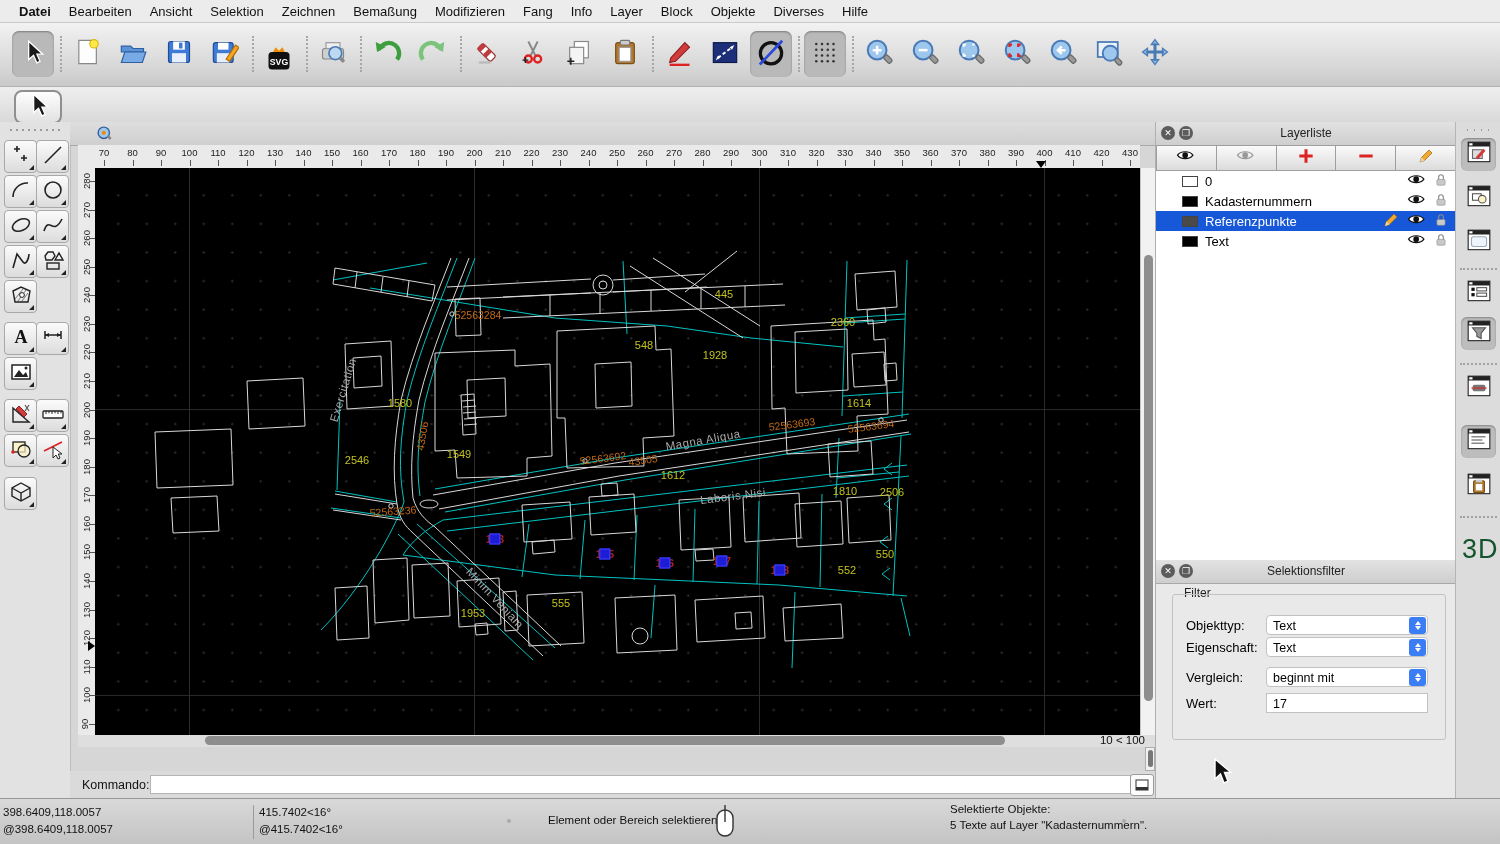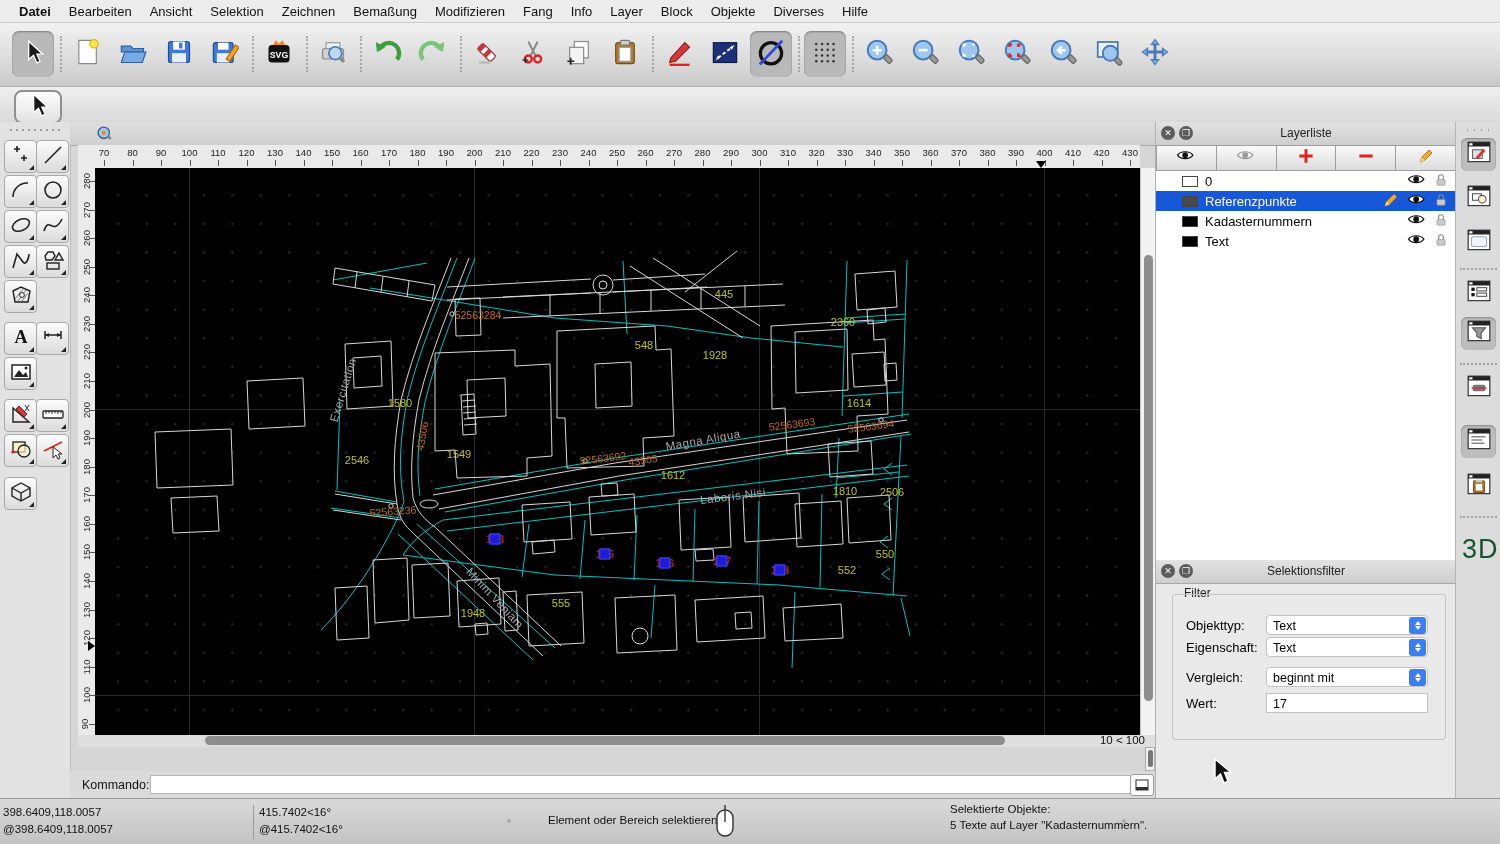--- a/index.html
+++ b/index.html
@@ -157,21 +157,21 @@
       </div>
       <div class="tbtn" style="left: 204px;">
         <span><svg width="28" height="28" viewBox="0 0 24 24">
             <rect x="2" y="4" width="17" height="17" rx="2" fill="#3f7ad6" stroke="#1d4c96"></rect>
             <rect x="6" y="4" width="9" height="6" fill="#fff"></rect>
             <rect x="5" y="13" width="11" height="8" fill="#e8eefc"></rect>
             <path d="M13 18 L21 6 L24 8 L16 20 Z" fill="#f5a623" stroke="#b06c00"></path>
           </svg></span>
       </div>
       <div class="tsep" style="left: 252px;"></div>
-      <div class="tbtn" style="left: 258px;">
+      <div class="tbtn" style="left: 258px; align-items: flex-end;">
         <span><svg width="28" height="28" viewBox="0 0 24 24">
             <rect x="3" y="6" width="18" height="15" rx="3" fill="#111"></rect>
             <path d="M7 6 L9 2 L12 5 L15 2 L17 6 Z" fill="#f08c00"></path>
             <text x="12" y="17" font-size="7.5" font-weight="bold" fill="#fff" text-anchor="middle" font-family="Liberation Sans,sans-serif">SVG</text>
           </svg></span>
       </div>
       <div class="tsep" style="left: 306px;"></div>
       <div class="tbtn" style="left: 312px;">
         <span><svg width="28" height="28" viewBox="0 0 24 24">
             <rect x="3" y="9" width="18" height="9" rx="2" fill="#cfcfcf" stroke="#888"></rect>
@@ -697,21 +697,21 @@
         <div class="mlabel " style="left: 764px; top: 235px;">1614</div>
         <div class="mlabel " style="left: 305px; top: 235px;">1580</div>
         <div class="mlabel " style="left: 364px; top: 286px;">1549</div>
         <div class="mlabel " style="left: 262px; top: 292px;">2546</div>
         <div class="mlabel " style="left: 578px; top: 307px;">1612</div>
         <div class="mlabel " style="left: 750px; top: 323px;">1810</div>
         <div class="mlabel " style="left: 797px; top: 324px;">2506</div>
         <div class="mlabel " style="left: 790px; top: 386px;">550</div>
         <div class="mlabel " style="left: 752px; top: 402px;">552</div>
         <div class="mlabel " style="left: 466px; top: 435px;">555</div>
-        <div class="mlabel " style="left: 378px; top: 445px;">1948</div>
+        <div class="mlabel " style="left: 378px; top: 445px;">1953</div>
         <div class="mlabel orange" style="left: 383px; top: 147px;">52563284</div>
         <div class="mlabel orange" style="left: 697px; top: 256px; transform: translate(-50%, -50%) rotate(-7deg);">52563693</div>
         <div class="mlabel orange" style="left: 776px; top: 258px; transform: translate(-50%, -50%) rotate(-7deg);">52563694</div>
         <div class="mlabel orange" style="left: 508px; top: 290px; transform: translate(-50%, -50%) rotate(-7deg);">52563692</div>
         <div class="mlabel orange" style="left: 548px; top: 292px; transform: translate(-50%, -50%) rotate(-8deg);">43505</div>
         <div class="mlabel orange" style="left: 327px; top: 268px; transform: translate(-50%, -50%) rotate(-80deg);">43506</div>
         <div class="mlabel orange" style="left: 298px; top: 343px; transform: translate(-50%, -50%) rotate(-4deg);">52563236</div>
         <div class="mlabel street" style="left: 248px; top: 222px; transform: translate(-50%, -50%) rotate(-73deg);">Exercitation</div>
         <div class="mlabel street" style="left: 608px; top: 272px; transform: translate(-50%, -50%) rotate(-10deg);">Magna Aliqua</div>
         <div class="mlabel street" style="left: 638px; top: 328px; transform: translate(-50%, -50%) rotate(-7deg);">Laboris Nisi</div>
@@ -791,42 +791,42 @@
       <span><svg width="20" height="20" viewBox="0 0 24 24">
                 <path d="M2 12 C6 6 18 6 22 12 C18 18 6 18 2 12 Z" transform="scale(.92)" fill="#fff" stroke="#111" stroke-width="1.6"></path>
                 <circle cx="11" cy="11" r="3.4" fill="#111"></circle>
               </svg></span>
       <span><svg width="14" height="16" viewBox="0 0 24 24">
                 <rect x="5" y="11" width="14" height="10" rx="2" fill="#c9c9c9" stroke="#8a8a8a"></rect>
                 <path d="M8 11 V7 a4 4 0 0 1 8 0 V11" fill="none" stroke="#8a8a8a" stroke-width="2"></path>
               </svg></span>
           </span>
         </div>
-        <div class="lrow selected">
-          <span class="lswatch" style="background:#4a4a4a"></span>
-    <span>Referenzpunkte</span>
+        <div class="lrow">
+          <span class="lswatch" style="background:#000000"></span>
+    <span>Kadasternummern</span>
     <span class="licons">
-            <span><svg width="18" height="18" viewBox="0 0 24 24">
-                <path d="M4 20 L6 14 L16 4 L20 8 L10 18 Z" fill="#f0a830" stroke="#a06a10"></path>
-                <path d="M4 20 L6 14 L10 18 Z" fill="#e8d8b0"></path>
-              </svg></span>
       <span><svg width="20" height="20" viewBox="0 0 24 24">
                 <path d="M2 12 C6 6 18 6 22 12 C18 18 6 18 2 12 Z" transform="scale(.92)" fill="#fff" stroke="#111" stroke-width="1.6"></path>
                 <circle cx="11" cy="11" r="3.4" fill="#111"></circle>
               </svg></span>
       <span><svg width="14" height="16" viewBox="0 0 24 24">
                 <rect x="5" y="11" width="14" height="10" rx="2" fill="#c9c9c9" stroke="#8a8a8a"></rect>
                 <path d="M8 11 V7 a4 4 0 0 1 8 0 V11" fill="none" stroke="#8a8a8a" stroke-width="2"></path>
               </svg></span>
           </span>
         </div>
-        <div class="lrow">
-          <span class="lswatch" style="background:#000000"></span>
-    <span>Kadasternummern</span>
+        <div class="lrow selected">
+          <span class="lswatch" style="background:#4a4a4a"></span>
+    <span>Referenzpunkte</span>
     <span class="licons">
+            <span><svg width="18" height="18" viewBox="0 0 24 24">
+                <path d="M4 20 L6 14 L16 4 L20 8 L10 18 Z" fill="#f0a830" stroke="#a06a10"></path>
+                <path d="M4 20 L6 14 L10 18 Z" fill="#e8d8b0"></path>
+              </svg></span>
       <span><svg width="20" height="20" viewBox="0 0 24 24">
                 <path d="M2 12 C6 6 18 6 22 12 C18 18 6 18 2 12 Z" transform="scale(.92)" fill="#fff" stroke="#111" stroke-width="1.6"></path>
                 <circle cx="11" cy="11" r="3.4" fill="#111"></circle>
               </svg></span>
       <span><svg width="14" height="16" viewBox="0 0 24 24">
                 <rect x="5" y="11" width="14" height="10" rx="2" fill="#c9c9c9" stroke="#8a8a8a"></rect>
                 <path d="M8 11 V7 a4 4 0 0 1 8 0 V11" fill="none" stroke="#8a8a8a" stroke-width="2"></path>
               </svg></span>
           </span>
         </div>

